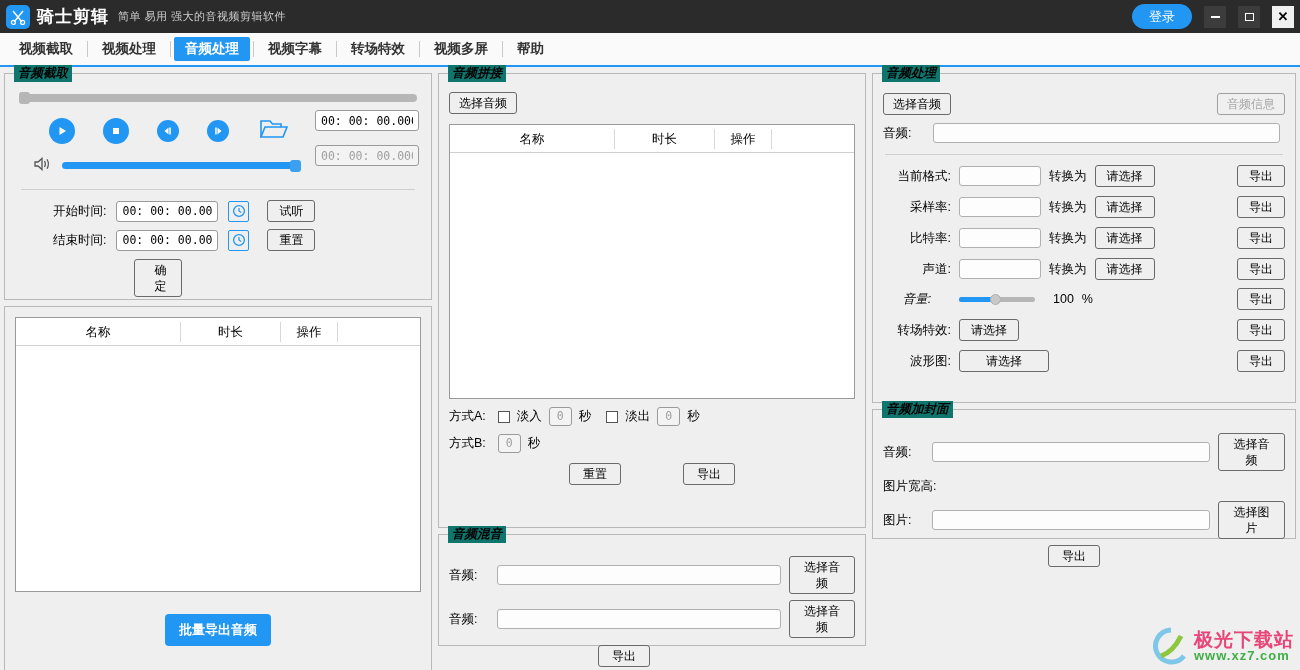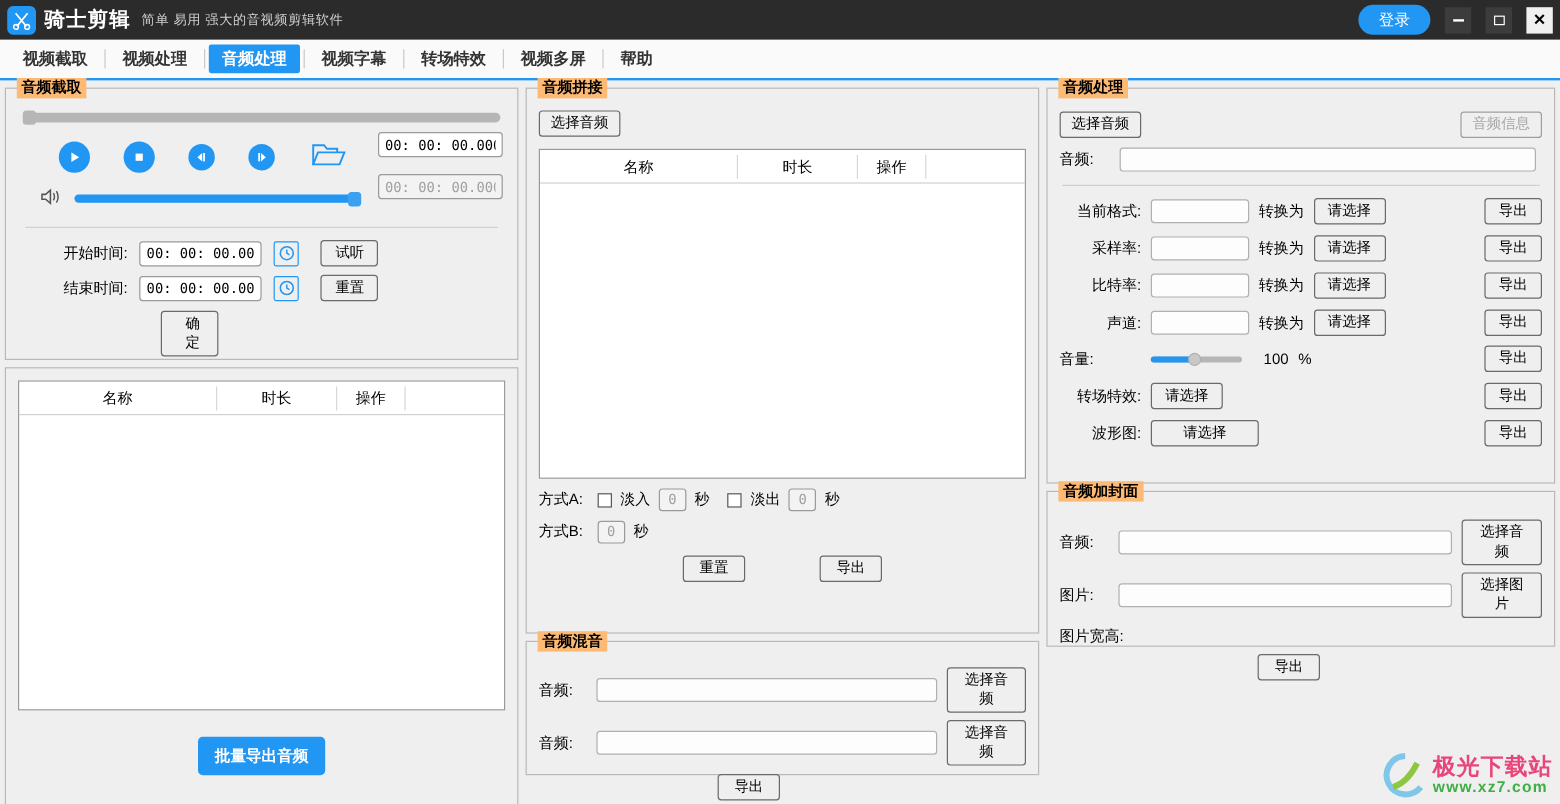--- a/index.html
+++ b/index.html
@@ -52,28 +52,28 @@
   
   .content{ display:flex; padding:6px 4px 0 4px; gap:6px; height:633px; align-items:flex-start;}
   .col{ display:flex; flex-direction:column; gap:6px; }
   .col-left{ width:428px; }
   .col-mid{ width:428px; }
   .col-right{ width:424px; }
 
   
   .gb{ border:1px solid #b9b9b9; background:#efefef; position:relative; padding:14px 10px 10px 10px;}
   .gb-title{
-    position:absolute; top:-9px; left:9px; background:#fdba74; padding:0 4px;
-    font-size:12.5px; font-weight:bold; color:#000;
+    position:absolute; top:-9px; left:9px; background:#0f766e; padding:0 4px;
+    font-size:12.5px; font-weight:bold; color:#000;font-style:italic;
   }
 
   
   .btn{
     background:#efefef;border:1px solid #6a6a6a;border-radius:3px;
-    font-family:Liberation Mono, monospace;font-size:12px;color:#000;padding:2px 9px;cursor:pointer;line-height:16px;
+    font-family:Liberation Serif, serif;font-size:12px;color:#000;padding:2px 9px;cursor:pointer;line-height:16px;
   }
   .btn.disabled{ color:#a6a6a6; border-color:#9f9f9f;}
   .txt{
     background:#fff;border:1px solid #9a9a9a;border-radius:3px;height:21px;
     font-family:"DejaVu Sans Mono","Liberation Mono",monospace;font-size:11.5px;color:#000;
     padding:0 5px;line-height:19px;
   }
   .txt.ro{ background:#f3f3f3;color:#a0a0a0;}
   .plain{ background:#fdfdfd;border:1px solid #b0b0b0;border-radius:3px;height:20px;}
   .lbl{ font-size:12.5px; color:#000; white-space:nowrap;}
@@ -360,21 +360,21 @@
           <div class="row" style="margin-top: 9px; gap: 8px;">
             <span class="lbl" style="width:68px;text-align:right;">声道:</span>
             <input class="plain" style="width: 82px;">
             <span class="lbl">转换为</span>
             <button class="btn" style="width:60px;">请选择</button>
             <button class="btn" style="width:48px;margin-left:auto;">导出</button>
           </div>
         </div>
 
       <div class="row" style="margin-top:8px;gap:8px;">
-        <span class="lbl" style="width:68px;text-align:left;">音量:</span>
+        <span class="lbl" style="width:68px;text-align:center;font-style:italic;">音量:</span>
         <div class="mini-track">
             <div class="fill"></div>
             <div class="knob"></div>
           </div>
         <span class="lbl" style="margin-left:10px;">100</span>
         <span class="lbl">%</span>
         <button class="btn" style="width:48px;margin-left:auto;">导出</button>
       </div>
 
       <div class="row" style="margin-top:9px;gap:8px;">
@@ -391,27 +391,27 @@
     </div>
 
     <div class="gb" style="height:130px;">
       <div class="gb-title">音频加封面</div>
 
       <div class="row" style="margin-top:9px;gap:8px;">
         <span class="lbl" style="width:42px;">音频:</span>
         <input class="plain" style="width: 285px;" value="">
         <button class="btn">选择音频</button>
       </div>
+      <div class="row" style="margin-top:7px;">
+        <span class="lbl">图片宽高:</span>
+      </div>
       <div class="row" style="margin-top:6px;gap:8px;">
         <span class="lbl" style="width:42px;">图片:</span>
         <input class="plain" style="width: 285px;" value="">
         <button class="btn">选择图片</button>
-      </div>
-      <div class="row" style="margin-top:7px;">
-        <span class="lbl">图片宽高:</span>
       </div>
       <div class="row" style="margin-top:6px;justify-content:center;padding-right:20px;">
         <button class="btn" style="width:52px;">导出</button>
       </div>
     </div>
   </div>
 </div>
 
 <div class="watermark">
   <svg width="40" height="40" viewBox="0 0 40 40">

